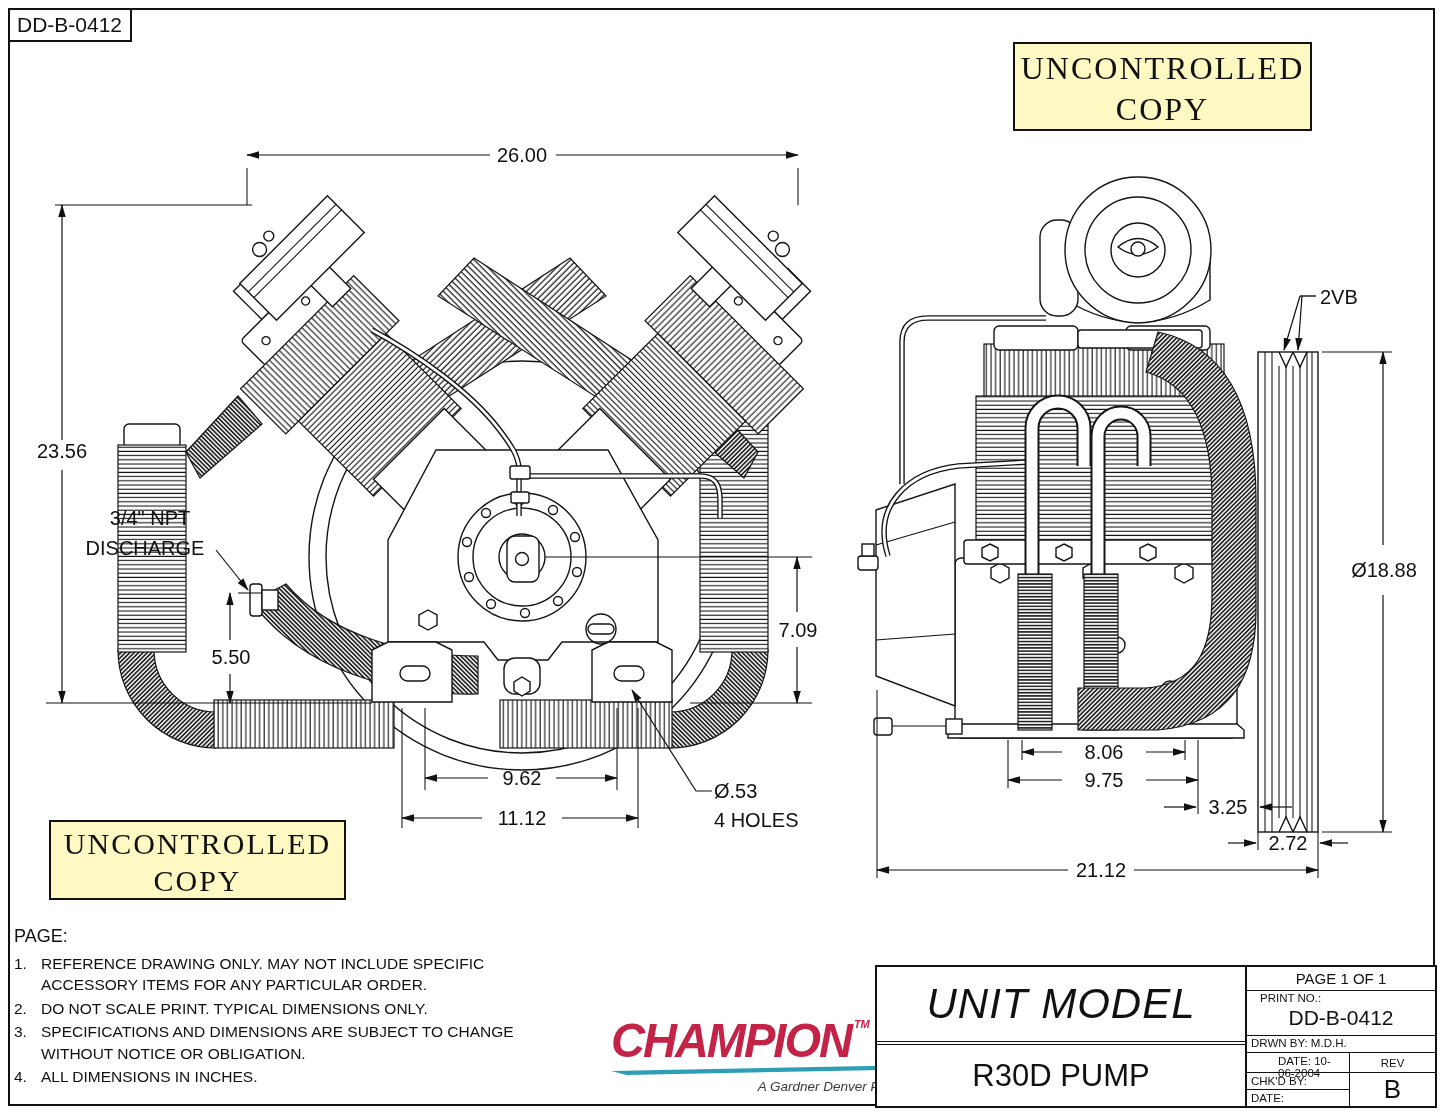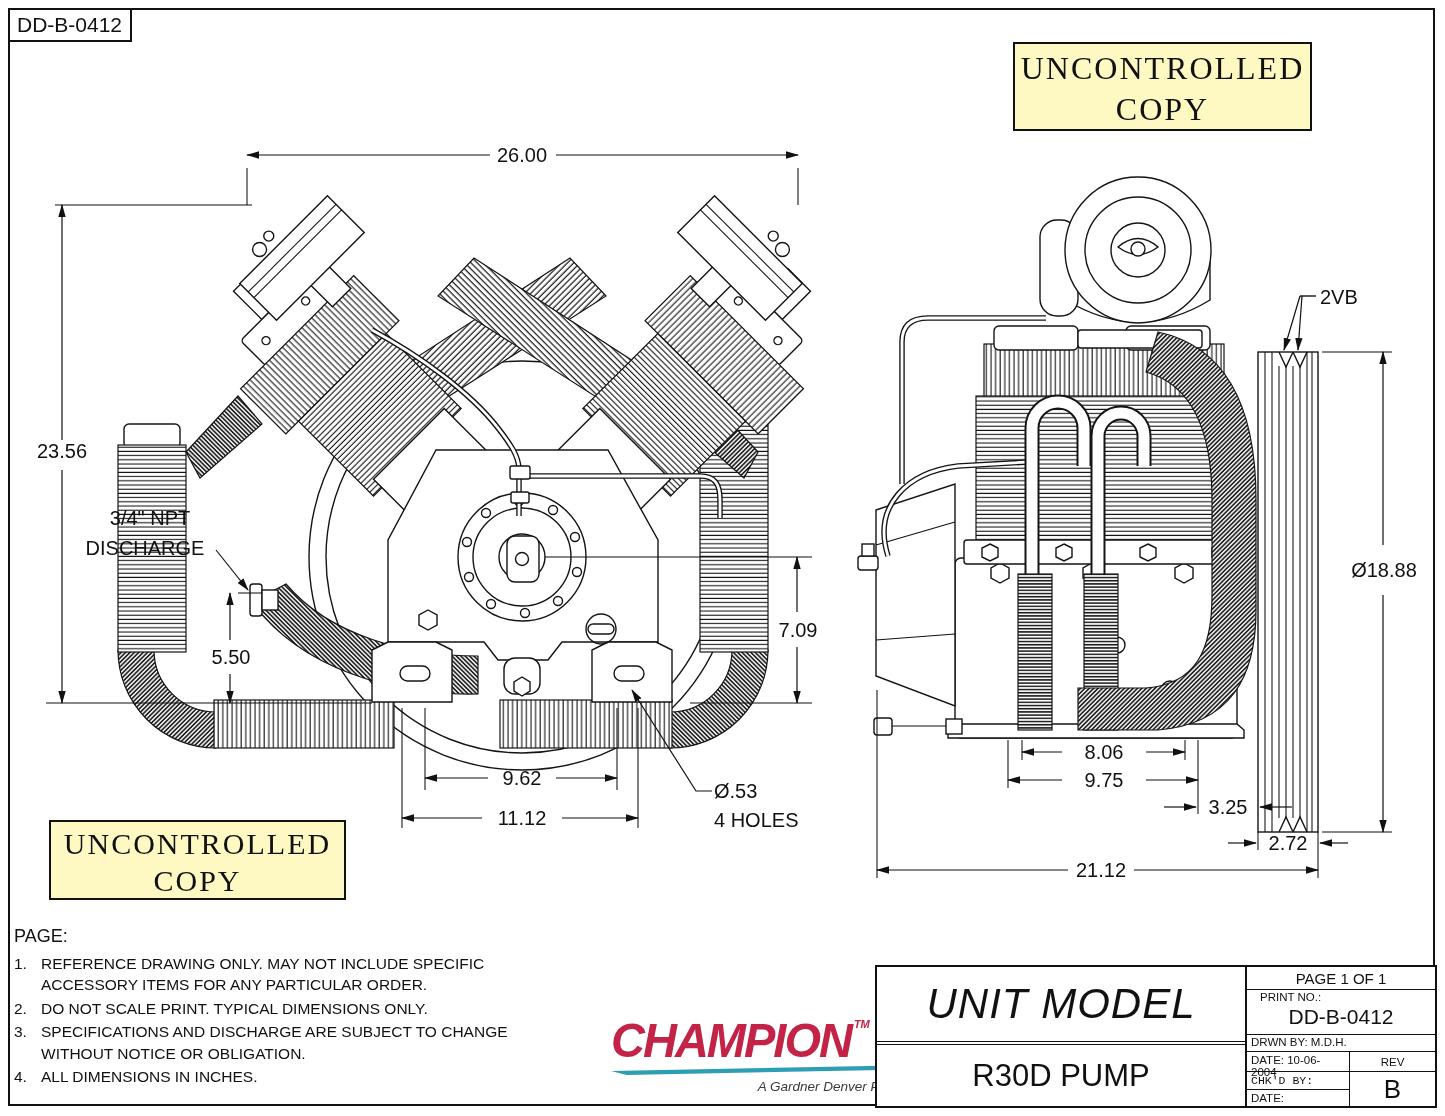--- a/index.html
+++ b/index.html
@@ -38,26 +38,26 @@
               box-sizing:border-box;display:flex;background:#fff;}
   #tb-left{width:368px;flex:none;display:flex;flex-direction:column;border-right:2px solid #111;justify-content:flex-end;}
   #tb-model{height:74px;display:flex;align-items:center;justify-content:center;
             font-size:42px;font-style:italic;letter-spacing:1px;border-bottom:4px double #111;}
   #tb-product{flex:1;display:flex;align-items:center;justify-content:center;font-size:31px;}
   #tb-right{flex:1;display:flex;flex-direction:column;font-size:11.5px;}
   #tb-page{height:26px;border-bottom:1.5px solid #111;display:flex;align-items:center;justify-content:center;font-size:15px;}
   #tb-printno{height:49px;border-bottom:1.5px solid #111;padding:1px 13px;}
   #tb-printno .val{text-align:center;font-size:21px;margin-top:2px;}
   #tb-drwn{height:16px;border-bottom:1.5px solid #111;padding:1px 4px;}
-  #tb-daterev{height:19px;border-bottom:1.5px solid #111;display:flex;}
+  #tb-daterev{height:19px;border-bottom:1.5px solid #111;display:flex;padding-left:27px;}
   #tb-date1{flex:1;padding:2px 4px;}
   #tb-rev-label{width:85px;flex:none;border-left:1.5px solid #111;display:flex;align-items:center;justify-content:center;}
   #tb-bottom{flex:1;display:flex;}
   #tb-bottom-left{flex:1;display:flex;flex-direction:column;}
-  #tb-chkd{flex:1;border-bottom:1.5px solid #111;padding:2px 4px;font-family:Liberation Mono, monospace;}
+  #tb-chkd{flex:1;border-bottom:1.5px solid #111;padding:2px 4px;}
   #tb-date2{flex:1;padding:2px 4px;}
   #tb-rev-val{width:85px;flex:none;border-left:1.5px solid #111;display:flex;align-items:center;justify-content:center;font-size:26px;}
 </style>
 </head>
 <body>
 
 <div id="page">
   <div id="border"></div>
 
   <svg id="drawing" width="1445" height="1116" viewBox="0 0 1445 1116">
@@ -392,21 +392,21 @@
     <div class="note">
       <span class="num">1.</span>
       <span>REFERENCE DRAWING ONLY.  MAY NOT INCLUDE SPECIFIC ACCESSORY ITEMS FOR ANY PARTICULAR ORDER.</span>
     </div>
     <div class="note">
       <span class="num">2.</span>
       <span>DO NOT SCALE PRINT.  TYPICAL DIMENSIONS ONLY.</span>
     </div>
     <div class="note">
       <span class="num">3.</span>
-      <span>SPECIFICATIONS AND DISCHARGE ARE SUBJECT TO CHANGE WITHOUT NOTICE OR OBLIGATION.</span>
+      <span>SPECIFICATIONS AND DIMENSIONS ARE SUBJECT TO CHANGE WITHOUT NOTICE OR OBLIGATION.</span>
     </div>
     <div class="note">
       <span class="num">4.</span>
       <span>ALL DIMENSIONS IN INCHES.</span>
     </div>
   </div>
 
   <div id="logo">
     <div id="brand"><span>CHAMPION</span><sup>TM</sup></div>
     <div id="swoosh"></div>

